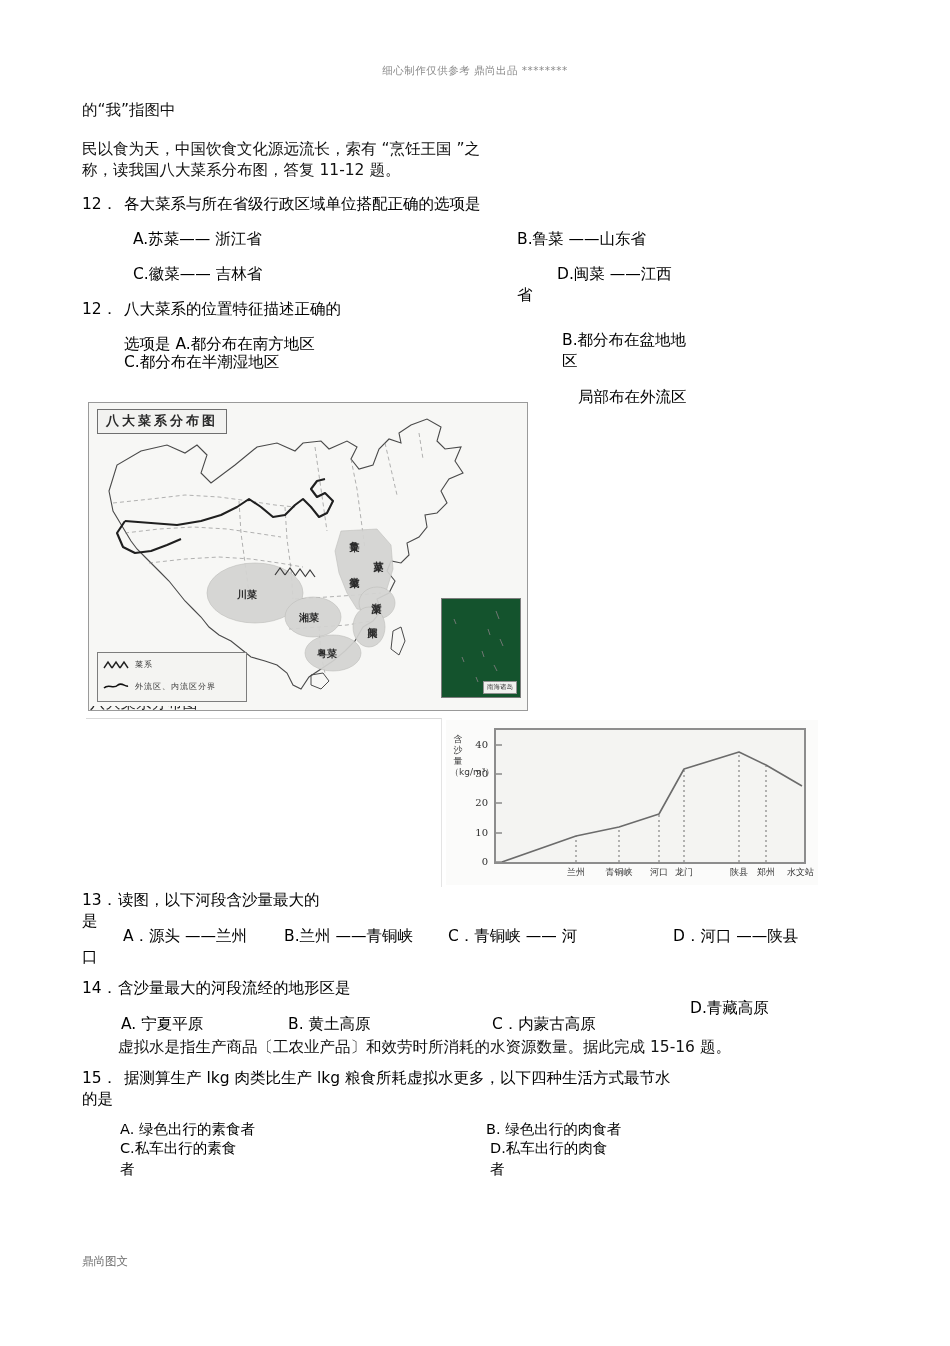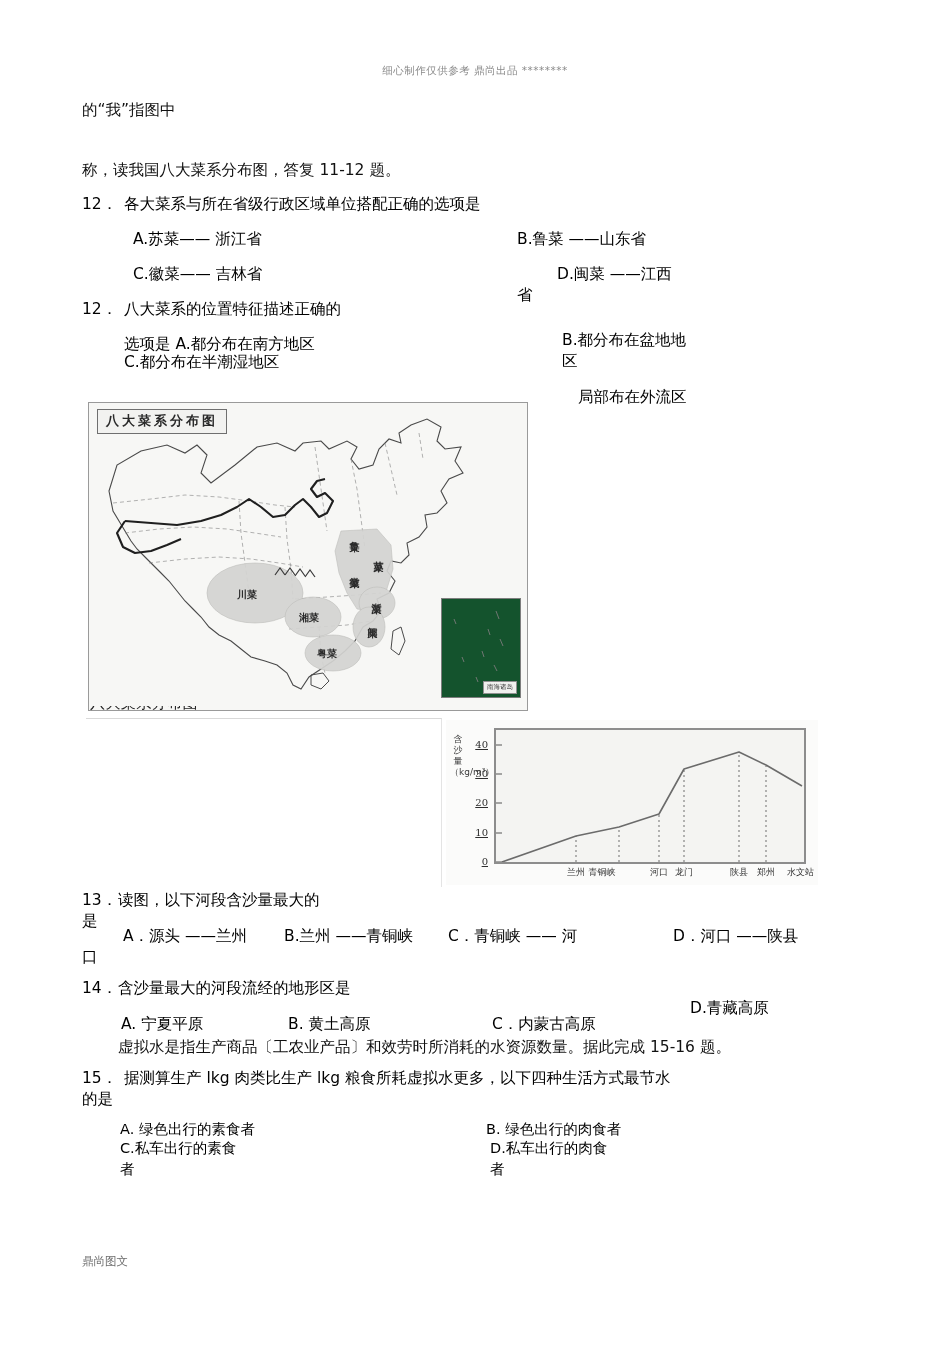--- a/index.html
+++ b/index.html
@@ -188,21 +188,20 @@
     letter-spacing: 0px;
   }
   .y-tick {
     position: absolute;
     right: 0;
     font-size: 10px;
     color: #2e2e2e;
     text-align: right;
     width: 22px;
     font-family: "DejaVu Serif", "Liberation Serif", serif;
-    text-decoration: underline;
   }
   .x-tick-row {
     position: absolute;
     top: 146px;
     left: 48px;
     width: 312px;
     height: 16px;
   }
   .x-tick {
     position: absolute;
@@ -222,20 +221,21 @@
 </style>
 </head>
 <body>
 
 <div class="page">
 
   <div class="abs doc-header">细心制作仅供参考 鼎尚出品  ********</div>
 
   <div class="abs body-text" style="top:92px; left:82px;">的“我”指图中</div>
 
+  <div class="abs body-text" style="top:131px; left:82px;"> 民以食为天，中国饮食文化源远流长，索有 “烹饪王国 ”之</div>
   <div class="abs body-text" style="top:152px; left:82px;">称，读我国八大菜系分布图，答复 11-12 题。</div>
 
   <div class="abs q-num" style="top:186px; left:82px;">12．</div>
   <div class="abs q-num" style="top:186px; left:124px;">各大菜系与所在省级行政区域单位搭配正确的选项是</div>
 
   <div class="abs opt" style="top:221px; left:133px;">A.苏菜—— 浙江省</div>
   <div class="abs opt" style="top:221px; left:517px;">B.鲁菜 ——山东省</div>
   <div class="abs opt" style="top:256px; left:133px;">C.徽菜—— 吉林省</div>
   <div class="abs opt" style="top:256px; left:557px;">D.闽菜 ——江西</div>
   <div class="abs opt" style="top:277px; left:517px;">省</div>
@@ -315,20 +315,36 @@
 
     <div class="cuisine-label vert" style="left:258px; top:130px;">鲁菜</div>
     <div class="cuisine-label vert" style="left:282px; top:150px;">苏菜</div>
     <div class="cuisine-label vert" style="left:258px; top:166px;">徽菜</div>
     <div class="cuisine-label vert" style="left:280px; top:192px;">浙菜</div>
     <div class="cuisine-label" style="left:148px; top:185px;">川菜</div>
     <div class="cuisine-label" style="left:210px; top:208px;">湘菜</div>
     <div class="cuisine-label vert" style="left:276px; top:216px;">闽菜</div>
     <div class="cuisine-label" style="left:228px; top:244px;">粤菜</div>
 
+    <div class="map-legend">
+      <div class="legend-row">
+        <svg width="26" height="10">
+          <path d="M1,9 l4,-6 l4,6" fill="none" stroke="#222" stroke-width="1.4"></path>
+          <path d="M9,9 l4,-6 l4,6" fill="none" stroke="#222" stroke-width="1.4"></path>
+          <path d="M17,9 l4,-6 l4,6" fill="none" stroke="#222" stroke-width="1.4"></path>
+        </svg>
+        <span class="legend-label">菜系</span>
+      </div>
+      <div class="legend-row">
+        <svg width="26" height="10">
+          <path d="M1,7 C6,2 10,9 15,4 C19,1 22,6 25,5" fill="none" stroke="#111" stroke-width="1.6"></path>
+        </svg>
+        <span class="legend-label">外流区、内流区分界</span>
+      </div>
+    </div>
 
     <div class="map-inset">
       <svg width="76" height="96">
         <g stroke="#7a7a7a" stroke-width="0.9" fill="none">
           <path d="M54,12 l3,8"></path>
           <path d="M46,30 l2,6"></path>
           <path d="M58,40 l3,7"></path>
           <path d="M40,52 l2,6"></path>
           <path d="M52,66 l3,6"></path>
           <path d="M34,78 l2,5"></path>
@@ -376,21 +392,21 @@
     </div>
 
     <div class="y-tick" style="top:136px; left:20px;">0</div>
     <div class="y-tick" style="top:107px; left:20px;">10</div>
     <div class="y-tick" style="top:77px;  left:20px;">20</div>
     <div class="y-tick" style="top:48px;  left:20px;">30</div>
     <div class="y-tick" style="top:19px;  left:20px;">40</div>
 
     <div class="x-tick-row">
       <div class="x-tick" style="left:82px;">兰州</div>
-      <div class="x-tick" style="left:108px;">青铜峡</div>
+      <div class="x-tick" style="left:125px;">青铜峡</div>
       <div class="x-tick" style="left:165px;">河口</div>
       <div class="x-tick" style="left:190px;">龙门</div>
       <div class="x-tick" style="left:245px;">陕县</div>
       <div class="x-tick" style="left:272px;">郑州</div>
     </div>
     <div class="x-axis-title">水文站</div>
   </div>
 
   <div class="abs q-num" style="top:882px; left:82px;">13．</div>
   <div class="abs q-num" style="top:882px; left:118px;">读图，以下河段含沙量最大的</div>

